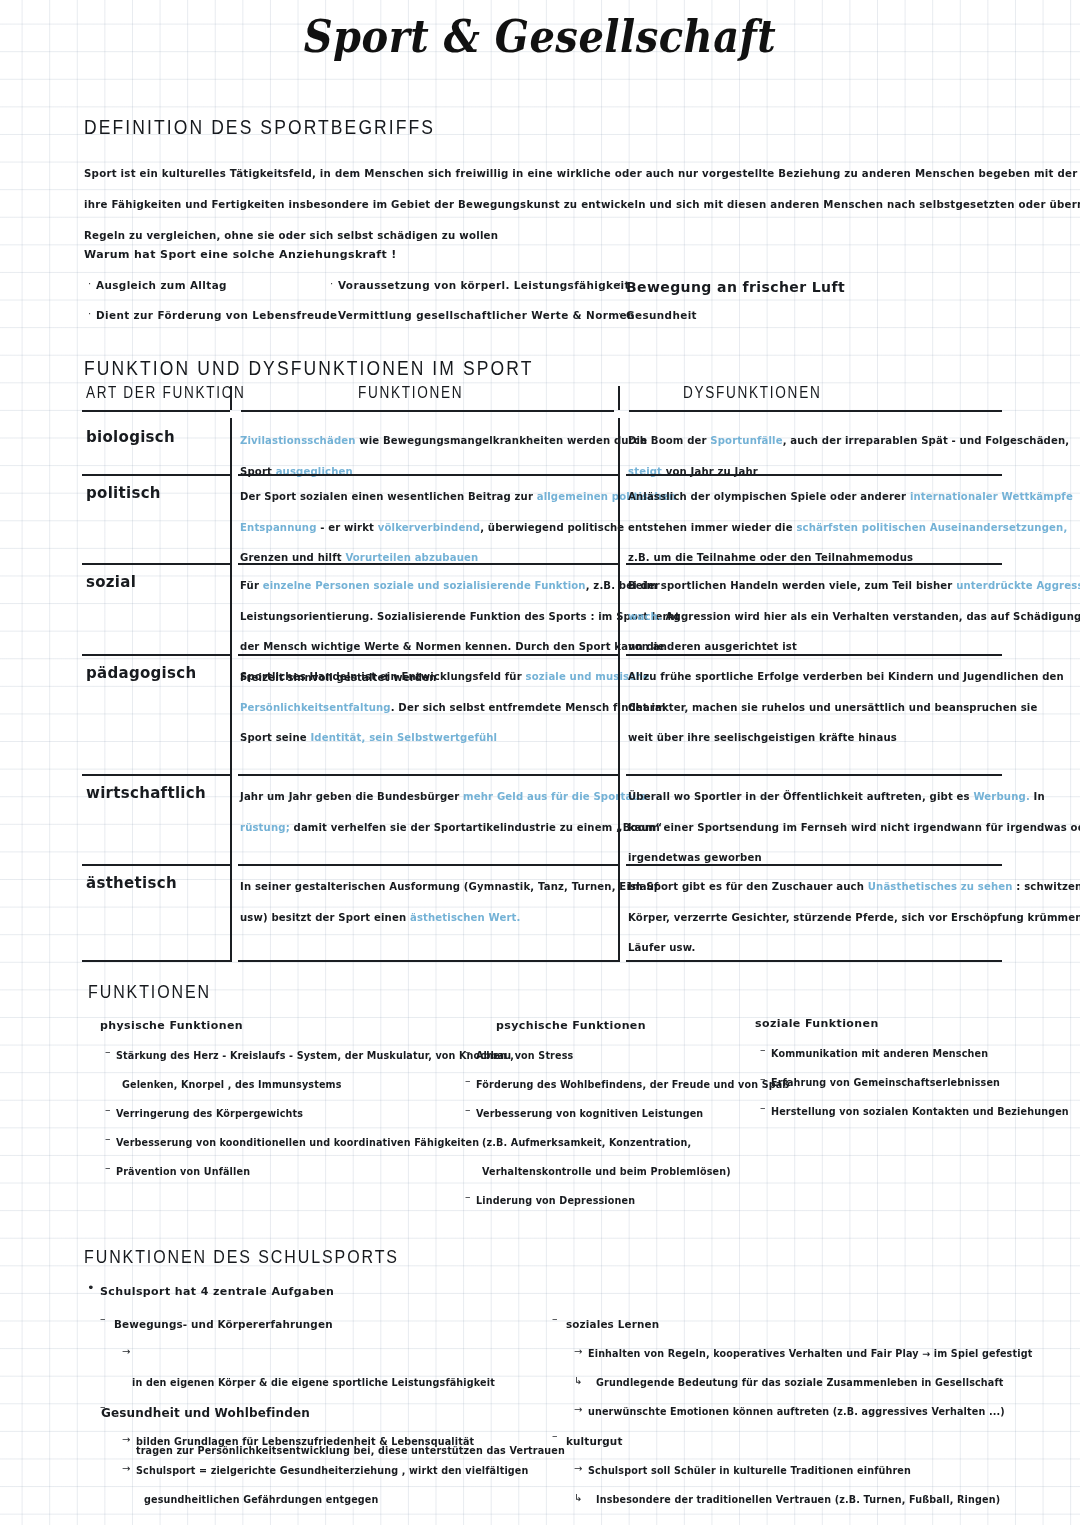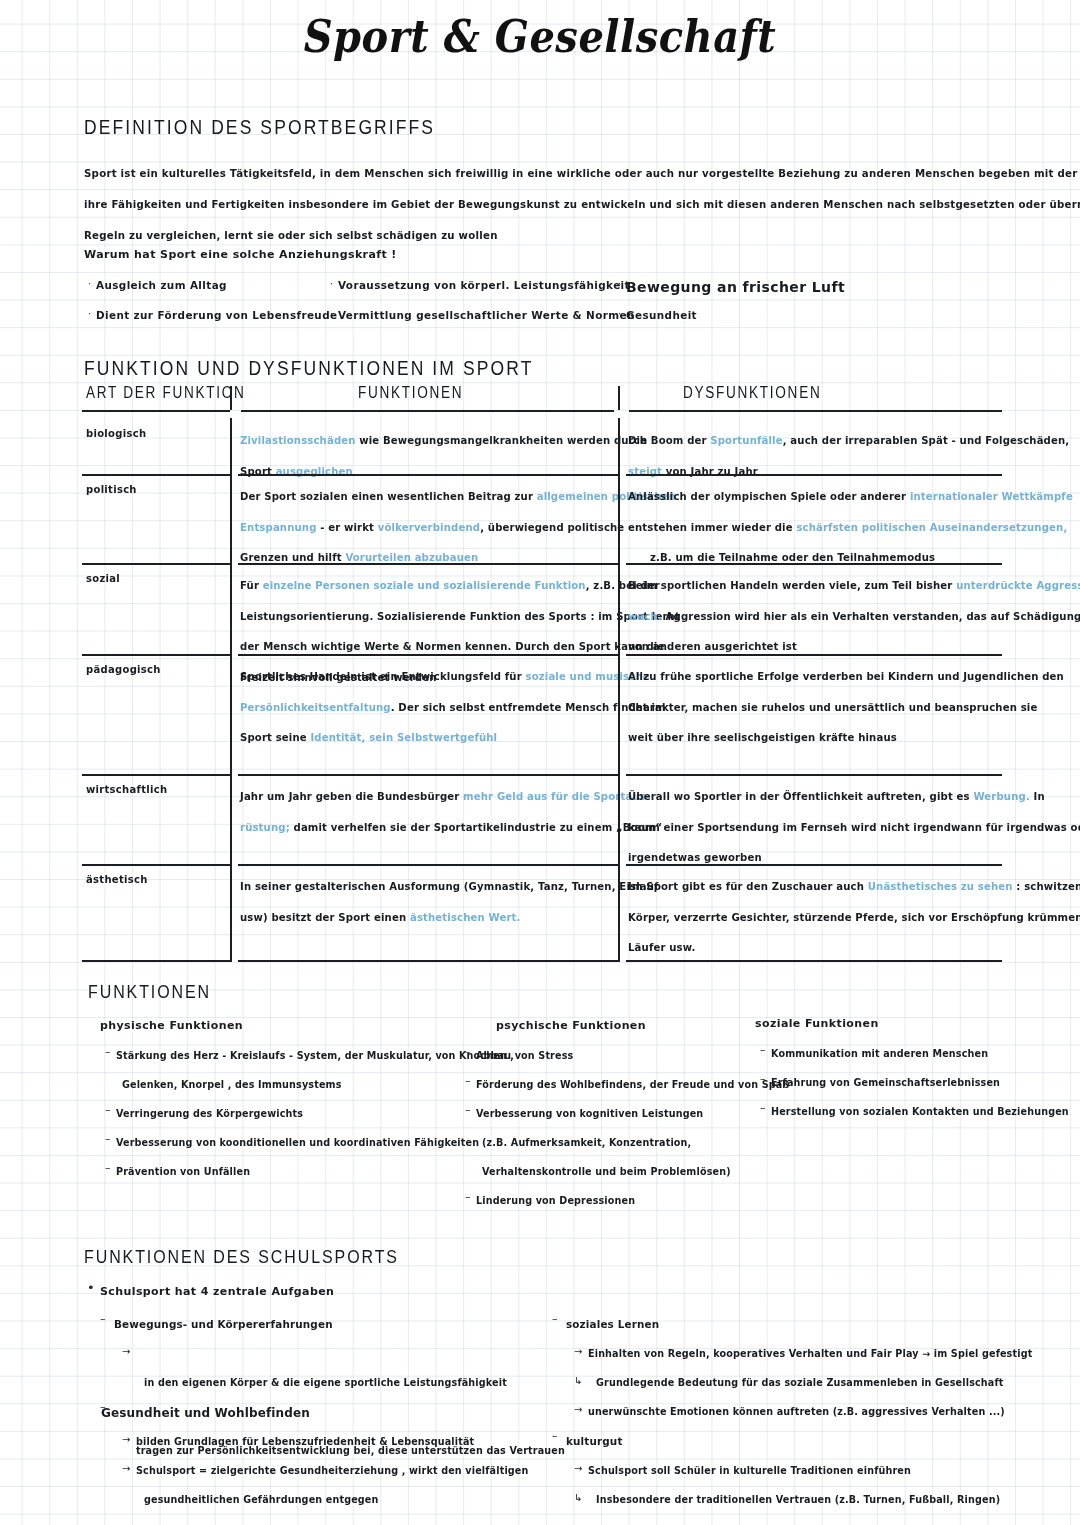--- a/index.html
+++ b/index.html
@@ -78,21 +78,21 @@
     transform-origin:left bottom;
     white-space:nowrap;
   }
   .th-underline{
     position:absolute; height:1.6px; background:#1b1e22;
   }
   .vrule{ position:absolute; width:1.7px; background:#1b1e22; }
   .hrule{ position:absolute; height:1.7px; background:#1b1e22; }
   .cat{
     position:absolute;
-    font-size:10px;
+    font-size:15px;
     font-weight:600;
     letter-spacing:.3px;
     white-space:nowrap;
     color:#181b1f;
   }
   .ctext{
     position:absolute;
     font-size:10.1px;
     font-weight:600;
     letter-spacing:.15px;
@@ -118,21 +118,21 @@
 </style>
 </head>
 <body>
 
 <div class="title">Sport &amp; Gesellschaft</div>
 
 <div class="sect-head" style="left:84px; top:119px;">DEFINITION DES SPORTBEGRIFFS</div>
 
 <div class="para" style="left:84px; top:158px;">Sport ist ein kulturelles Tätigkeitsfeld, in dem Menschen sich freiwillig in eine wirkliche oder auch nur vorgestellte Beziehung zu anderen Menschen begeben mit der bewussten Absicht</div>
 <div class="para" style="left:84px; top:189px;">ihre Fähigkeiten und Fertigkeiten insbesondere im Gebiet der Bewegungskunst zu entwickeln und sich mit diesen anderen Menschen nach selbstgesetzten oder übernommen</div>
-<div class="para" style="left:84px; top:220px;">Regeln zu vergleichen, lernt sie oder sich selbst schädigen zu wollen</div>
+<div class="para" style="left:84px; top:220px;">Regeln zu vergleichen, ohne sie oder sich selbst schädigen zu wollen</div>
 
 <div class="qline" style="left:84px; top:248px;">Warum hat Sport eine solche Anziehungskraft !</div>
 
 <div class="bul" style="left:88px; top:278px;">·</div>
 <div class="qline" style="left:96px; top:279px; font-size:10.4px;">Ausgleich zum Alltag</div>
 <div class="bul" style="left:88px; top:308px;">·</div>
 <div class="qline" style="left:96px; top:309px; font-size:10.4px;">Dient zur Förderung von Lebensfreude</div>
 
 <div class="bul" style="left:330px; top:278px;">·</div>
 <div class="qline" style="left:338px; top:279px; font-size:10.4px;">Voraussetzung von körperl. Leistungsfähigkeit</div>
@@ -159,21 +159,21 @@
     <div class="ctext" style="left:162px; top:40px;"><span class="blue">Zivilastionsschäden </span><span>wie Bewegungsmangelkrankheiten werden durch</span></div>
     <div class="ctext" style="left:162px; top:70.5px;"><span>Sport </span><span class="blue">ausgeglichen</span></div>
     <div class="ctext" style="left:550px; top:40px;"><span>Die Boom der </span><span class="blue">Sportunfälle</span><span>, auch der irreparablen Spät - und Folgeschäden,</span></div>
     <div class="ctext" style="left:550px; top:70.5px;"><span class="blue">steigt </span><span>von Jahr zu Jahr</span></div>
     <div class="cat" style="left:8px; top:98px;">politisch</div>
     <div class="ctext" style="left:162px; top:96px;"><span>Der Sport sozialen einen wesentlichen Beitrag zur </span><span class="blue">allgemeinen politischen</span></div>
     <div class="ctext" style="left:162px; top:126.5px;"><span class="blue">Entspannung </span><span>- er wirkt </span><span class="blue">völkerverbindend</span><span>, überwiegend politische</span></div>
     <div class="ctext" style="left:162px; top:157px;"><span>Grenzen und hilft </span><span class="blue">Vorurteilen abzubauen</span></div>
     <div class="ctext" style="left:550px; top:96px;"><span>Anlässlich der olympischen Spiele oder anderer </span><span class="blue">internationaler Wettkämpfe</span></div>
     <div class="ctext" style="left:550px; top:126.5px;"><span>entstehen immer wieder die </span><span class="blue">schärfsten politischen Auseinandersetzungen,</span></div>
-    <div class="ctext" style="left:572px; top:157px;"><span>z.B. um die Teilnahme oder den Teilnahmemodus</span></div>
+    <div class="ctext" style="left:550px; top:157px;"><span>z.B. um die Teilnahme oder den Teilnahmemodus</span></div>
     <div class="cat" style="left:8px; top:187px;">sozial</div>
     <div class="ctext" style="left:162px; top:185px;"><span>Für </span><span class="blue">einzelne Personen soziale und sozialisierende Funktion</span><span>, z.B. bei der</span></div>
     <div class="ctext" style="left:162px; top:215.5px;"><span>Leistungsorientierung. Sozialisierende Funktion des Sports : im Sport lernt</span></div>
     <div class="ctext" style="left:162px; top:246px;"><span>der Mensch wichtige Werte &amp; Normen kennen. Durch den Sport kann die</span></div>
     <div class="ctext" style="left:162px; top:276.5px;"><span>Freizeit sinnvoll gestaltet werden</span></div>
     <div class="ctext" style="left:550px; top:185px;"><span>Beim sportlichen Handeln werden viele, zum Teil bisher </span><span class="blue">unterdrückte Aggressionen</span></div>
     <div class="ctext" style="left:550px; top:215.5px;"><span class="blue">wach. </span><span>Aggression wird hier als ein Verhalten verstanden, das auf Schädigung</span></div>
     <div class="ctext" style="left:550px; top:246px;"><span>von anderen ausgerichtet ist</span></div>
     <div class="cat" style="left:8px; top:278px;">pädagogisch</div>
     <div class="ctext" style="left:162px; top:276px;"><span>Sportliches Handeln ist ein Entwicklungsfeld für </span><span class="blue">soziale und musische</span></div>
@@ -252,21 +252,21 @@
   </div>
 
 <div class="sect-head" style="left:84px; top:1250px; font-size:16px; letter-spacing:1.9px;">FUNKTIONEN DES SCHULSPORTS</div>
 <div id="schul">
     <div class="dot" style="left:87px; top:1281px;">•</div>
     <div class="li-head" style="left:100px; top:1285px;">Schulsport hat 4 zentrale Aufgaben</div>
     <div class="dash" style="left:100px; top:1312px;">–</div>
     <div class="li-sub blue" style="left:114px; top:1318px; font-size:10.4px;">Bewegungs- und Körpererfahrungen</div>
     <div class="arrow" style="left:122px; top:1346px;">→</div>
     <div class="li-sub" style="left:136px; top:1416px;margin-top:29px;">tragen zur Persönlichkeitsentwicklung bei, diese unterstützen das Vertrauen</div>
-    <div class="li-sub" style="left:144px; top:1377px;">in den eigenen Körper &amp; die eigene sportliche Leistungsfähigkeit</div>
+    <div class="li-sub" style="left:132px; top:1377px;">in den eigenen Körper &amp; die eigene sportliche Leistungsfähigkeit</div>
     <div class="dash" style="left:100px; top:1400px;">–</div>
     <div class="li-sub blue" style="left:101px; top:1406px; font-size:12px;">Gesundheit und Wohlbefinden</div>
     <div class="arrow" style="left:122px; top:1434px;">→</div>
     <div class="li-sub" style="left:136px; top:1436px;">bilden Grundlagen für Lebenszufriedenheit &amp; Lebensqualität</div>
     <div class="arrow" style="left:122px; top:1463px;">→</div>
     <div class="li-sub" style="left:136px; top:1465px;">Schulsport = zielgerichte Gesundheiterziehung , wirkt den vielfältigen</div>
     <div class="li-sub" style="left:144px; top:1494px;">gesundheitlichen Gefährdungen entgegen</div>
     <div class="dash" style="left:552px; top:1312px;">–</div>
     <div class="li-sub blue" style="left:566px; top:1318px; font-size:10.4px;">soziales Lernen</div>
     <div class="arrow" style="left:574px; top:1346px;">→</div>

